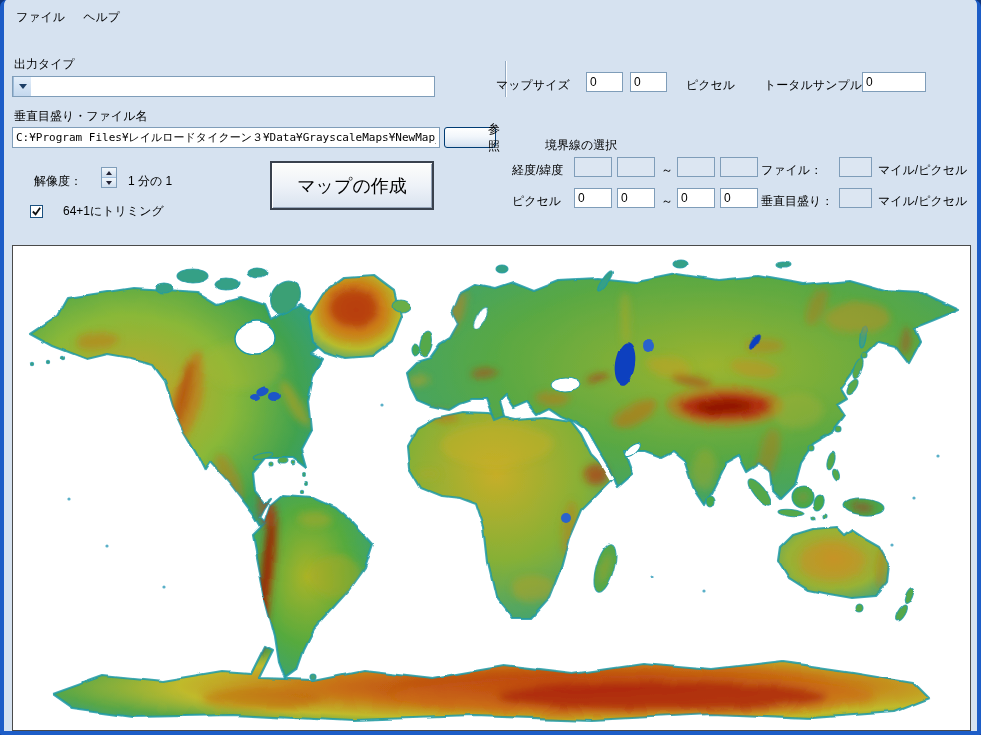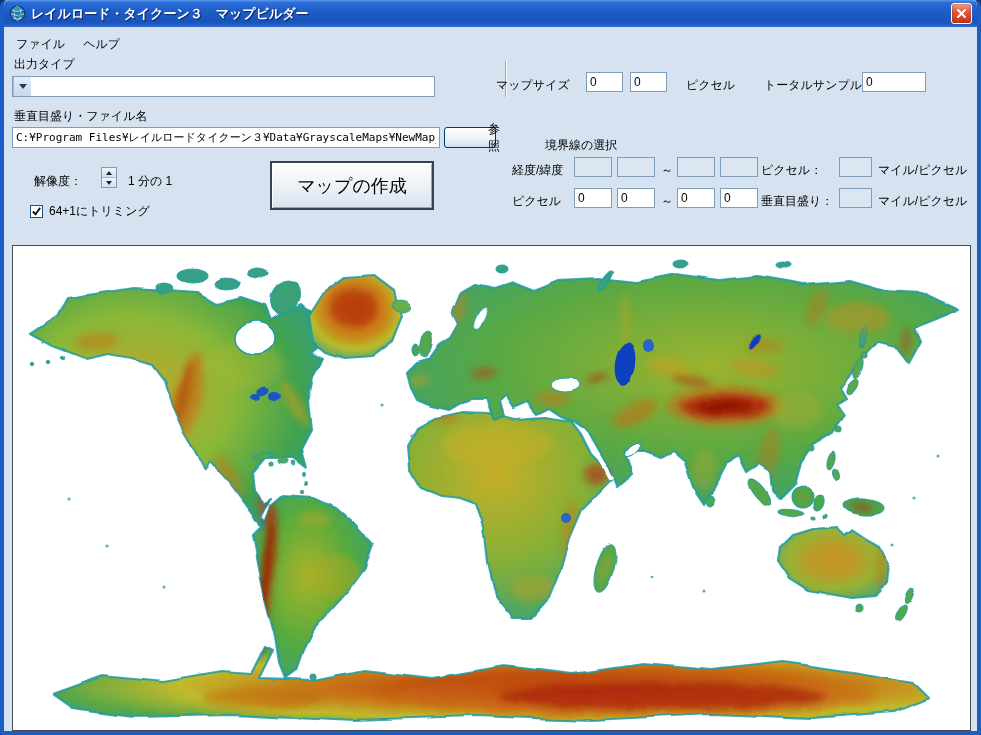--- a/index.html
+++ b/index.html
@@ -55,50 +55,35 @@
     width:18px; border-left:1px solid #9ebcda; display:flex; align-items:center; justify-content:center;
     background:linear-gradient(180deg,#e3eefa 0%,#c4d8ee 100%);
   }
   .tri-down { width:0; height:0; border-left:4px solid transparent; border-right:4px solid transparent; border-top:5px solid #1c3e66; }
   .spinner { position:absolute; left:97px; top:167px; width:16px; height:21px; border:1px solid #7f9db9; display:flex; flex-direction:column; background:#fff; }
   .spin-half { flex:1; display:flex; align-items:center; justify-content:center; cursor:pointer;
     background:linear-gradient(180deg,#f2f7fc,#cfdeee); }
   .spin-half + .spin-half { border-top:1px solid #9ebcda; }
   .tri-up-s { width:0; height:0; border-left:3px solid transparent; border-right:3px solid transparent; border-bottom:4px solid #223; }
   .tri-down-s { width:0; height:0; border-left:3px solid transparent; border-right:3px solid transparent; border-top:4px solid #223; }
-  .check-row { position:absolute; left:26px; top:203px; display:flex; align-items:center; gap:6px; cursor:pointer; }
+  .check-row { position:absolute; left:26px; top:203px; display:flex; align-items:center; gap:20px; cursor:pointer; }
   .checkbox { width:13px; height:13px; border:1px solid #1c5180; background:#fff; display:flex; align-items:center; justify-content:center; }
   .vsep { position:absolute; left:501px; top:61px; width:2px; height:36px; border-left:1px solid #93a9c1; border-right:1px solid #ffffff; }
   .map-area {
     position:absolute; left:8px; top:245px; width:959px; height:486px;
     border:1px solid #4a4a4a; background:#ffffff; overflow:hidden; cursor:crosshair;
   }
   .map-area svg { display:block; }
   .mono { font-family:"DejaVu Sans Mono","Liberation Mono",monospace; font-size:11px; }
 </style>
 </head>
 <body>
 
 <div class="window">
 
-  <div class="titlebar">
-    <svg width="17" height="17" viewBox="0 0 17 17">
-      <circle cx="8.5" cy="8.5" r="7.5" fill="#1b6fd6" stroke="#072e66"></circle>
-      <path d="M3 5 Q8.5 8 14 5 M2 9 Q8.5 12 15 9 M4 13 Q8.5 15 13 13" stroke="rgba(255,255,255,.65)" fill="none" stroke-width="1"></path>
-      <ellipse cx="8.5" cy="8.5" rx="3.2" ry="7.2" fill="none" stroke="rgba(255,255,255,.55)" stroke-width="1"></ellipse>
-      <path d="M4 4 Q7 2 10 4 Q9 6 6 6 Z" fill="#3fae5c"></path>
-      <path d="M9 9 Q12 8 13 11 Q11 13 9 12 Z" fill="#3fae5c"></path>
-    </svg>
-    <div class="title-text">レイルロード・タイクーン３　マップビルダー</div>
-    <div class="close-btn">
-      <svg width="11" height="11" viewBox="0 0 11 11">
-        <path d="M2 2 L9 9 M9 2 L2 9" stroke="#fff" stroke-width="2" stroke-linecap="round"></path>
-      </svg>
-    </div>
-  </div>
 
   <div class="menubar">
     <div class="menu-item">ファイル</div>
     <div class="menu-item">ヘルプ</div>
   </div>
 
   <div class="lbl" style="left:10px; top:56px;">出力タイプ</div>
   <div class="combo">
     <div class="combo-arrow">
       <div class="tri-down"></div>
@@ -141,21 +126,21 @@
   <input class="field" style="left: 858px; top: 72px; width: 64px;" value="0">
 
   <div class="lbl" style="left:541px; top:137px;">境界線の選択</div>
 
   <div class="lbl" style="left:508px; top:162px;">経度/緯度</div>
   <input class="field disabled" style="left: 570px; top: 157px; width: 38px;" value="">
   <input class="field disabled" style="left: 613px; top: 157px; width: 38px;" value="">
   <div class="lbl" style="left:657px; top:162px;">～</div>
   <input class="field disabled" style="left: 673px; top: 157px; width: 38px;" value="">
   <input class="field disabled" style="left: 716px; top: 157px; width: 38px;" value="">
-  <div class="lbl" style="left:757px; top:162px;">ピクセル：</div>
+  <div class="lbl" style="left:757px; top:162px;">ファイル：</div>
   <input class="field disabled" style="left: 835px; top: 157px; width: 33px;" value="">
   <div class="lbl" style="left:874px; top:162px;">マイル/ピクセル</div>
 
   <div class="lbl" style="left:508px; top:193px;">ピクセル</div>
   <input class="field" style="left: 570px; top: 188px; width: 38px;" value="0">
   <input class="field" style="left: 613px; top: 188px; width: 38px;" value="0">
   <div class="lbl" style="left:657px; top:193px;">～</div>
   <input class="field" style="left: 673px; top: 188px; width: 38px;" value="0">
   <input class="field" style="left: 716px; top: 188px; width: 38px;" value="0">
   <div class="lbl" style="left:757px; top:193px;">垂直目盛り：</div>

